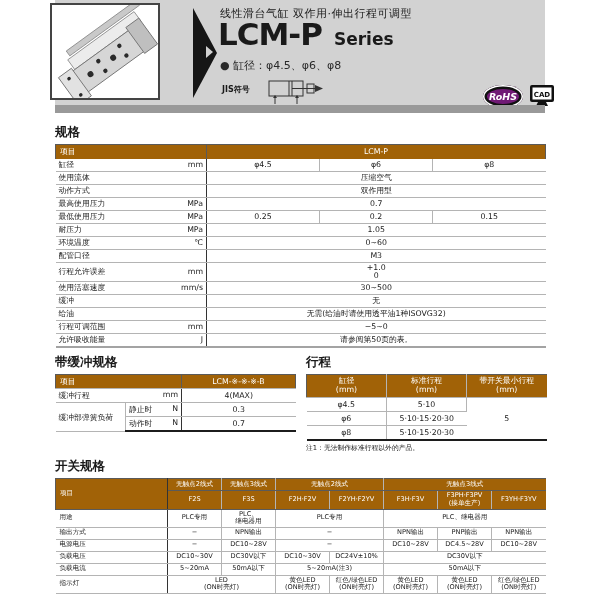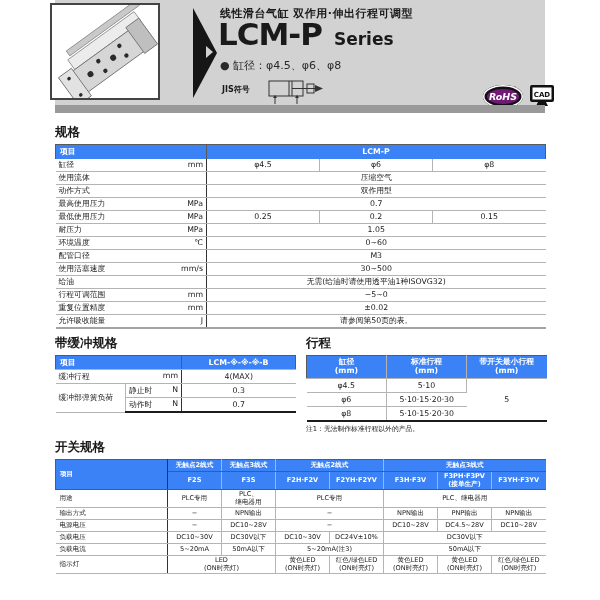--- a/index.html
+++ b/index.html
@@ -7,37 +7,37 @@
   .page{position:relative;width:600px;height:600px;background:#fff;overflow:hidden;}
   .content{position:absolute;left:55px;top:0;width:490px;}
 
   
   .hdr{position:relative;height:113px;background:#d2d2d2;}
   .hdr-strip{position:absolute;bottom:0;left:0;right:0;height:8px;background:#999;}
   .photo{position:absolute;left:-5px;top:3px;width:110px;height:97px;background:#fff;border:2px solid #444;box-sizing:border-box;}
   .photo svg{width:100%;height:100%;}
   .arrow{position:absolute;left:138px;top:8px;width:24px;height:90px;background:#161616;clip-path:polygon(0 0,100% 50%,0 100%);}
   .arrow-notch{position:absolute;left:151px;top:46px;width:7px;height:12px;background:#d2d2d2;clip-path:polygon(0 0,100% 50%,0 100%);}
-  .subtitle{position:absolute;left:165px;top:6px;font-size:11px;font-weight:bold;letter-spacing:0.5px;}
+  .subtitle{position:absolute;left:165px;top:6px;font-size:11px;font-weight:normal;letter-spacing:0.5px;}
   .series{position:absolute;left:163px;top:16px;white-space:nowrap;}
   .series-main{font-size:31px;font-weight:bold;letter-spacing:-1px;}
   .series-suffix{font-size:17px;font-weight:bold;margin-left:12px;}
   .bore{position:absolute;left:165px;top:58px;font-size:11px;color:#2a2a2a;}
   .jis-label{position:absolute;left:167px;top:84px;font-size:8px;font-weight:bold;}
   .jis-sym{position:absolute;left:212px;top:76px;width:62px;height:32px;}
   .badges{position:absolute;left:428px;top:84px;display:flex;gap:6px;align-items:center;}
   .rohs{width:40px;height:23px;background:#701a75;border-radius:50%;color:#fff;display:flex;align-items:center;justify-content:center;font-size:9.5px;font-weight:bold;font-style:italic;box-shadow:inset 0 0 0 1.5px #fff,inset 0 0 0 4px #111;}
   .cad-icon{width:26px;height:24px;}
 
   
   .sec{font-size:12.5px;font-weight:bold;margin:9px 0 3px;}
   .sec.first{margin-top:11px;}
   table{border-collapse:collapse;table-layout:fixed;}
   td{overflow:hidden;}
-  .dk{background:#3b82f6;color:#fff;font-weight:bold;border:1px solid #5a5a5a;border-bottom:1px solid #3a3a3a;text-align:center;}
+  .dk{background:#a16207;color:#fff;font-weight:normal;border:1px solid #5a5a5a;border-bottom:1px solid #3a3a3a;text-align:center;}
   .dk.left{text-align:left;padding-left:4px;}
   .ml{white-space:pre-line;line-height:1.15;}
   .u{float:right;font-weight:normal;}
 
   
   .spec-table{width:490px;font-size:7.8px;}
   .spec-table td{padding:1px 3px;height:10px;line-height:1.05;border-bottom:1px solid #b4b4b4;text-align:center;vertical-align:middle;}
   .spec-table td.lbl{text-align:left;border-right:1.5px solid #333;}
   .spec-table td.vsep{border-right:1px solid #b4b4b4;}
   .spec-table tr.tol td{height:16px;}
@@ -172,35 +172,40 @@
         <td colspan="3">1.05</td>
       </tr>
       <tr>
         <td class="lbl"><span>环境温度</span><span class="u">℃</span></td>
         <td colspan="3">0~60</td>
       </tr>
       <tr>
         <td class="lbl"><span>配管口径</span><span class="u"></span></td>
         <td colspan="3">M3</td>
       </tr>
+      <tr class="tol">
+        <td class="lbl"><span>行程允许误差</span><span class="u">mm</span></td>
+        <td colspan="3" class="ml">+1.0
+0</td>
+      </tr>
       <tr>
         <td class="lbl"><span>使用活塞速度</span><span class="u">mm/s</span></td>
         <td colspan="3">30~500</td>
       </tr>
       <tr>
+        <td class="lbl"><span>缓冲</span><span class="u"></span></td>
+        <td colspan="3">无</td>
+      </tr>
+      <tr>
         <td class="lbl"><span>给油</span><span class="u"></span></td>
         <td colspan="3">无需(给油时请使用透平油1种ISOVG32)</td>
       </tr>
       <tr>
         <td class="lbl"><span>行程可调范围</span><span class="u">mm</span></td>
         <td colspan="3">−5~0</td>
-      </tr>
-      <tr>
-        <td class="lbl"><span>重复位置精度</span><span class="u">mm</span></td>
-        <td colspan="3">±0.02</td>
       </tr>
       <tr class="last">
         <td class="lbl"><span>允许吸收能量</span><span class="u">J</span></td>
         <td colspan="3">请参阅第50页的表。</td>
       </tr>
     </tbody>
       </table>
 
     <div class="twocol">
       <div class="col">

